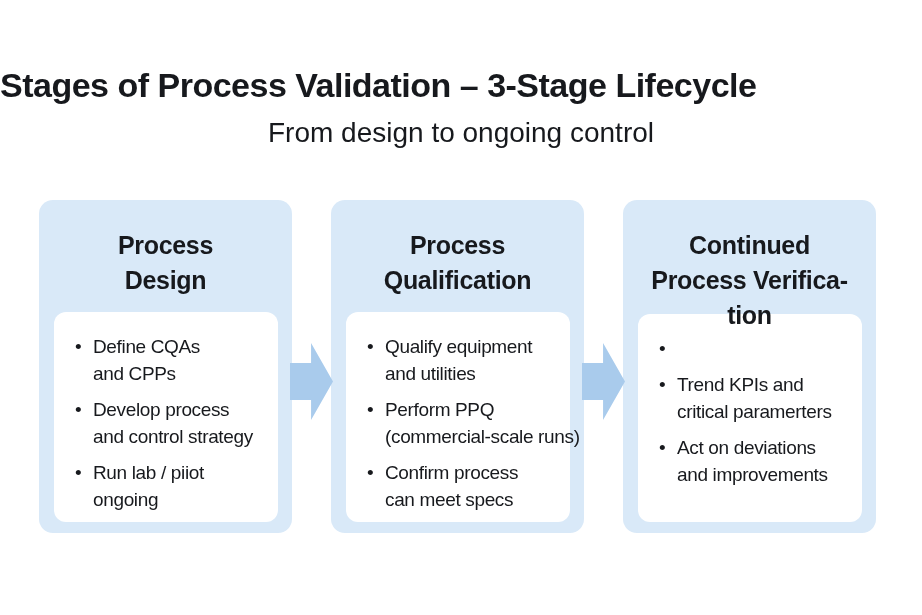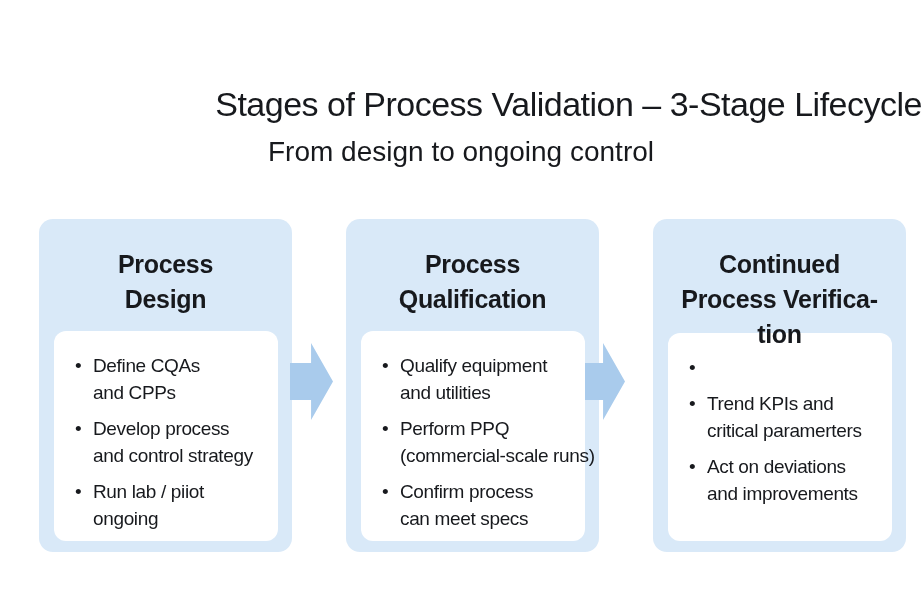--- a/index.html
+++ b/index.html
@@ -10,40 +10,40 @@
   .canvas {
     position: relative;
     width: 922px;
     height: 615px;
     background: var(--page-bg, #ffffff);
     font-family: "Liberation Sans", sans-serif;
     color: var(--text, #17191d);
     overflow: hidden;
   }
   .title {
-    margin-top: 83px;
+    margin-top: 64px;
     font-size: 34px;
     line-height: 42px;
-    font-weight: 400;
-    text-align: right;
+    font-weight: 700;
+    text-align: left;
     letter-spacing: -0.5px;
     color: var(--text, #16181d);
   }
   .subtitle {
     margin-top: 12px;
     font-size: 28px;
     line-height: 30px;
     font-weight: 400;
     text-align: center;
     color: var(--text, #1b1d22);
   }
   .cards-row {
     margin: 52px 0 0 39px;
     display: flex;
-    gap: 54px;
+    gap: 39px;
   }
   .card {
     width: 253px;
     height: 333px;
     box-sizing: border-box;
     background: var(--card-bg, #d9e9f8);
     border-radius: 14px;
     display: flex;
     flex-direction: column;
   }

